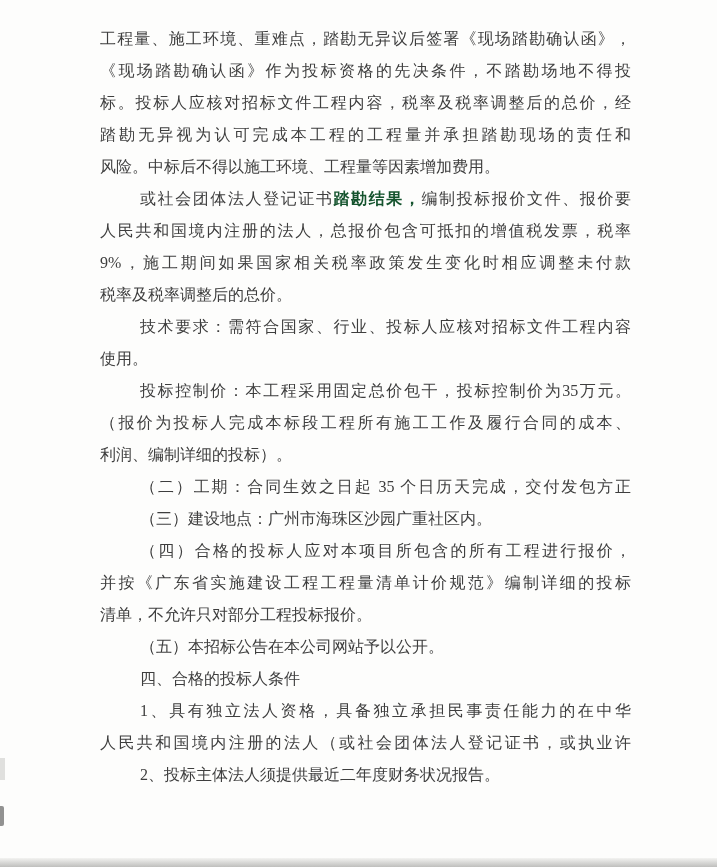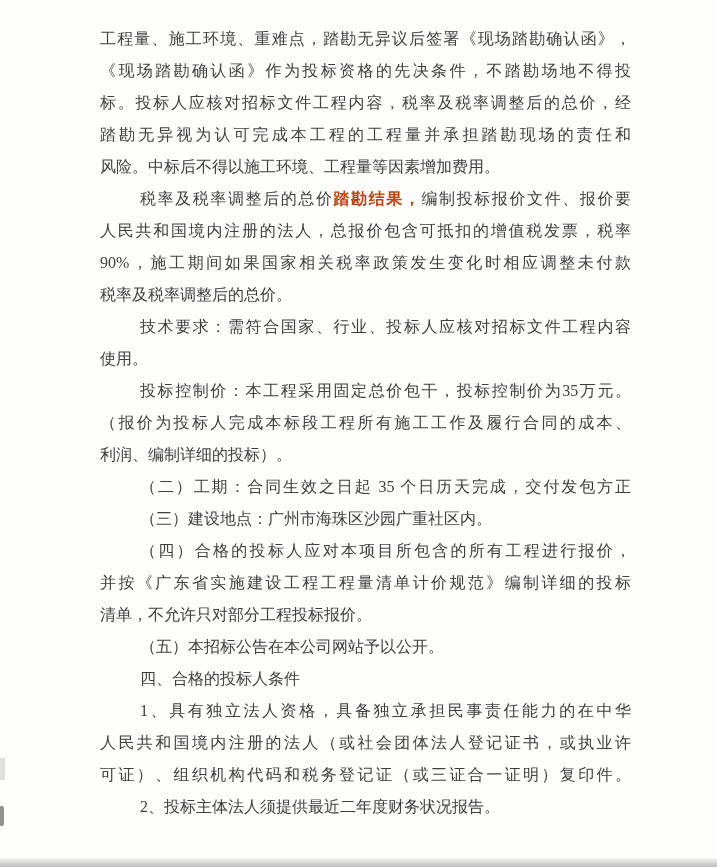--- a/index.html
+++ b/index.html
@@ -33,21 +33,21 @@
   }
   .line.end{
     text-align:right;
     text-align-last:left;
   }
   .line.indent{
     padding-left:40px;
   }
   .line .b{
     font-weight:700;
-    color:#c2410c;
+    color:#14532d;
   }
   
   .edge-mark{
     position:absolute;
     left:0;
     top:806px;
     width:4px;
     height:20px;
     background:#6e6e6e;
     border-radius:0 2px 2px 0;
@@ -76,23 +76,23 @@
 
 <div class="page">
 
   <div class="textblock">
     <div class="line">工程量、施工环境、重难点，踏勘无异议后签署《现场踏勘确认函》，</div>
     <div class="line">《现场踏勘确认函》作为投标资格的先决条件，不踏勘场地不得投</div>
     <div class="line">标。投标人应核对招标文件工程内容，税率及税率调整后的总价，经</div>
     <div class="line">踏勘无异视为认可完成本工程的工程量并承担踏勘现场的责任和</div>
     <div class="line end">风险。中标后不得以施工环境、工程量等因素增加费用。</div>
 
-    <div class="line indent"><span>税率及税率调整后的总价</span><span class="b">踏勘结果，</span><span>编制投标报价文件、报价要</span></div>
+    <div class="line indent"><span>或社会团体法人登记证书</span><span class="b">踏勘结果，</span><span>编制投标报价文件、报价要</span></div>
     <div class="line">人民共和国境内注册的法人，总报价包含可抵扣的增值税发票，税率</div>
-    <div class="line">90%，施工期间如果国家相关税率政策发生变化时相应调整未付款</div>
+    <div class="line">9%，施工期间如果国家相关税率政策发生变化时相应调整未付款</div>
     <div class="line end">税率及税率调整后的总价。</div>
 
     <div class="line indent">技术要求：需符合国家、行业、投标人应核对招标文件工程内容</div>
     <div class="line end">使用。</div>
 
     <div class="line indent">投标控制价：本工程采用固定总价包干，投标控制价为35万元。</div>
     <div class="line">（报价为投标人完成本标段工程所有施工工作及履行合同的成本、</div>
     <div class="line end">利润、编制详细的投标）。</div>
 
     <div class="line indent">（二）工期：合同生效之日起 35 个日历天完成，交付发包方正</div>
@@ -102,21 +102,20 @@
     <div class="line indent">（四）合格的投标人应对本项目所包含的所有工程进行报价，</div>
     <div class="line">并按《广东省实施建设工程工程量清单计价规范》编制详细的投标</div>
     <div class="line end">清单，不允许只对部分工程投标报价。</div>
 
     <div class="line indent end">（五）本招标公告在本公司网站予以公开。</div>
 
     <div class="line indent end">四、合格的投标人条件</div>
 
     <div class="line indent">1、具有独立法人资格，具备独立承担民事责任能力的在中华</div>
     <div class="line">人民共和国境内注册的法人（或社会团体法人登记证书，或执业许</div>
-    <div class="line">可证）、组织机构代码和税务登记证（或三证合一证明）复印件。</div>
 
     <div class="line indent end">2、投标主体法人须提供最近二年度财务状况报告。</div>
   </div>
 
   <div class="edge-smudge"></div>
   <div class="edge-mark"></div>
   <div class="bottom-shadow"></div>
 </div>
 
 </body></html>

